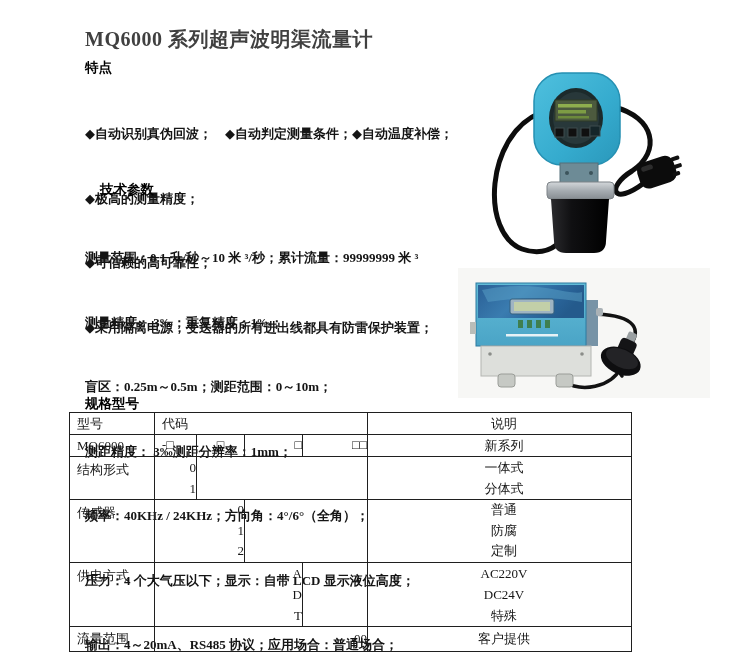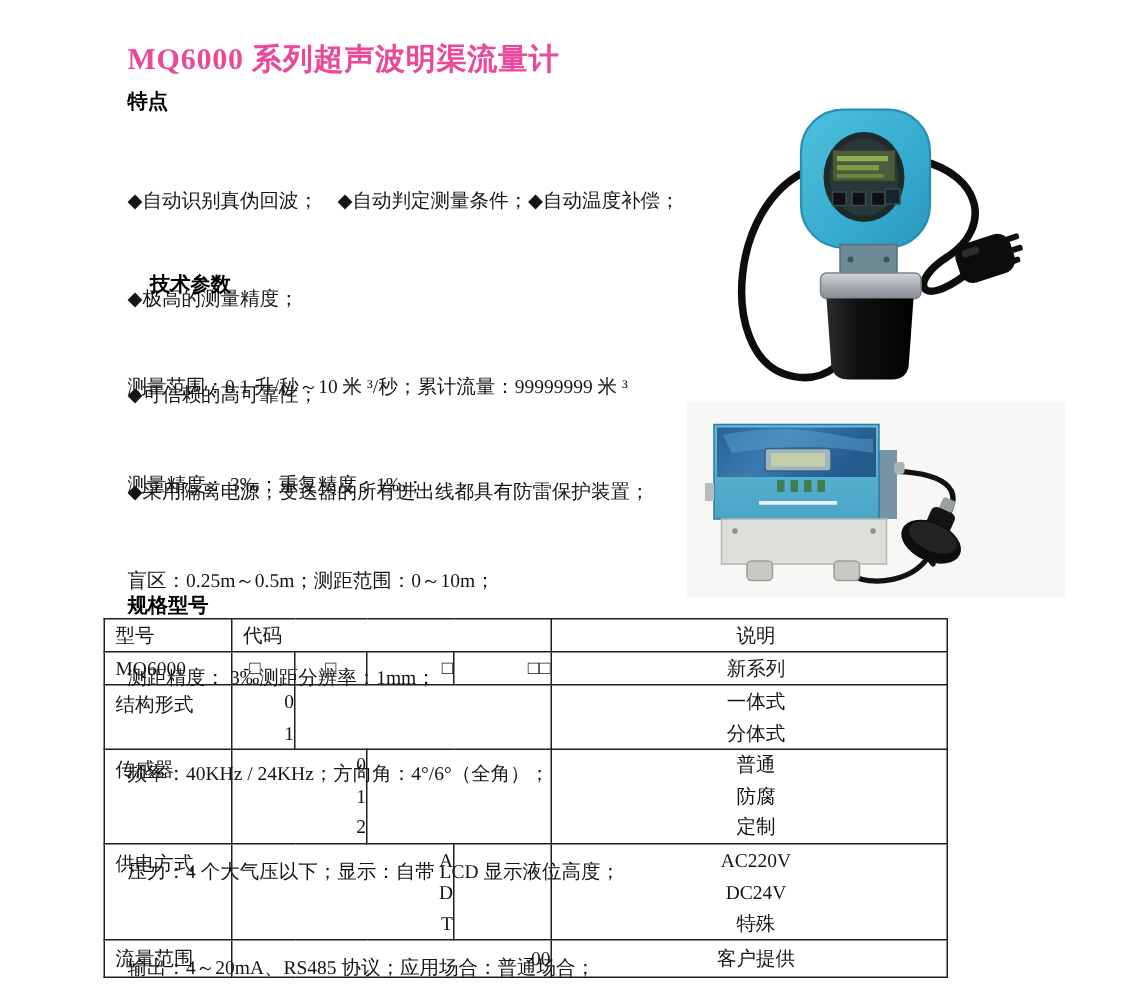--- a/index.html
+++ b/index.html
@@ -1,26 +1,26 @@
 <!DOCTYPE html>
 <html><head>
 <meta charset="utf-8">
 <style>
   html,body{margin:0;padding:0;background:#ffffff;}
   .page{position:relative;width:750px;height:665px;background:#ffffff;overflow:hidden;
         font-family:"Liberation Serif","DejaVu Serif",serif;color:#111;}
   .abs{position:absolute;}
-  .doc-title{left:85px;top:26px;font-size:20px;font-weight:bold;color:#ec4899;
+  .doc-title{left:85px;top:26px;font-size:20px;font-weight:bold;color:#404040;
              font-family:"Liberation Serif","DejaVu Serif",serif;letter-spacing:.5px;white-space:nowrap;}
   .sec-head{font-size:13.5px;font-weight:bold;color:#000;
             font-family:Liberation Mono, monospace;white-space:nowrap;}
   .head-features{left:85px;top:59px;}
   .head-tech{left:100px;top:181px;}
   .head-spec{left:85px;top:395px;}
-  .textblock{left:85px;font-size:13px;line-height:21.5px;white-space:pre;color:#151515;}
+  .textblock{left:85px;font-size:13px;line-height:21.5px;white-space:pre;color:#151515;font-weight:bold;}
   .features-block{top:80px;}
   .tech-block{top:204px;}
   
   table.spec{position:absolute;left:69px;top:412px;width:562px;border-collapse:collapse;
              table-layout:fixed;font-size:13px;color:#151515;}
   table.spec td{border:1px solid #1f1f1f;padding:0;vertical-align:middle;overflow:hidden;}
   table.spec .lbl{padding-left:7px;text-align:left;vertical-align:middle;}
   table.spec .lbl-top{vertical-align:top;padding-top:4px;}
   table.spec .desc{padding-left:9px;text-align:center;}
   table.spec .code-r{text-align:right;}

